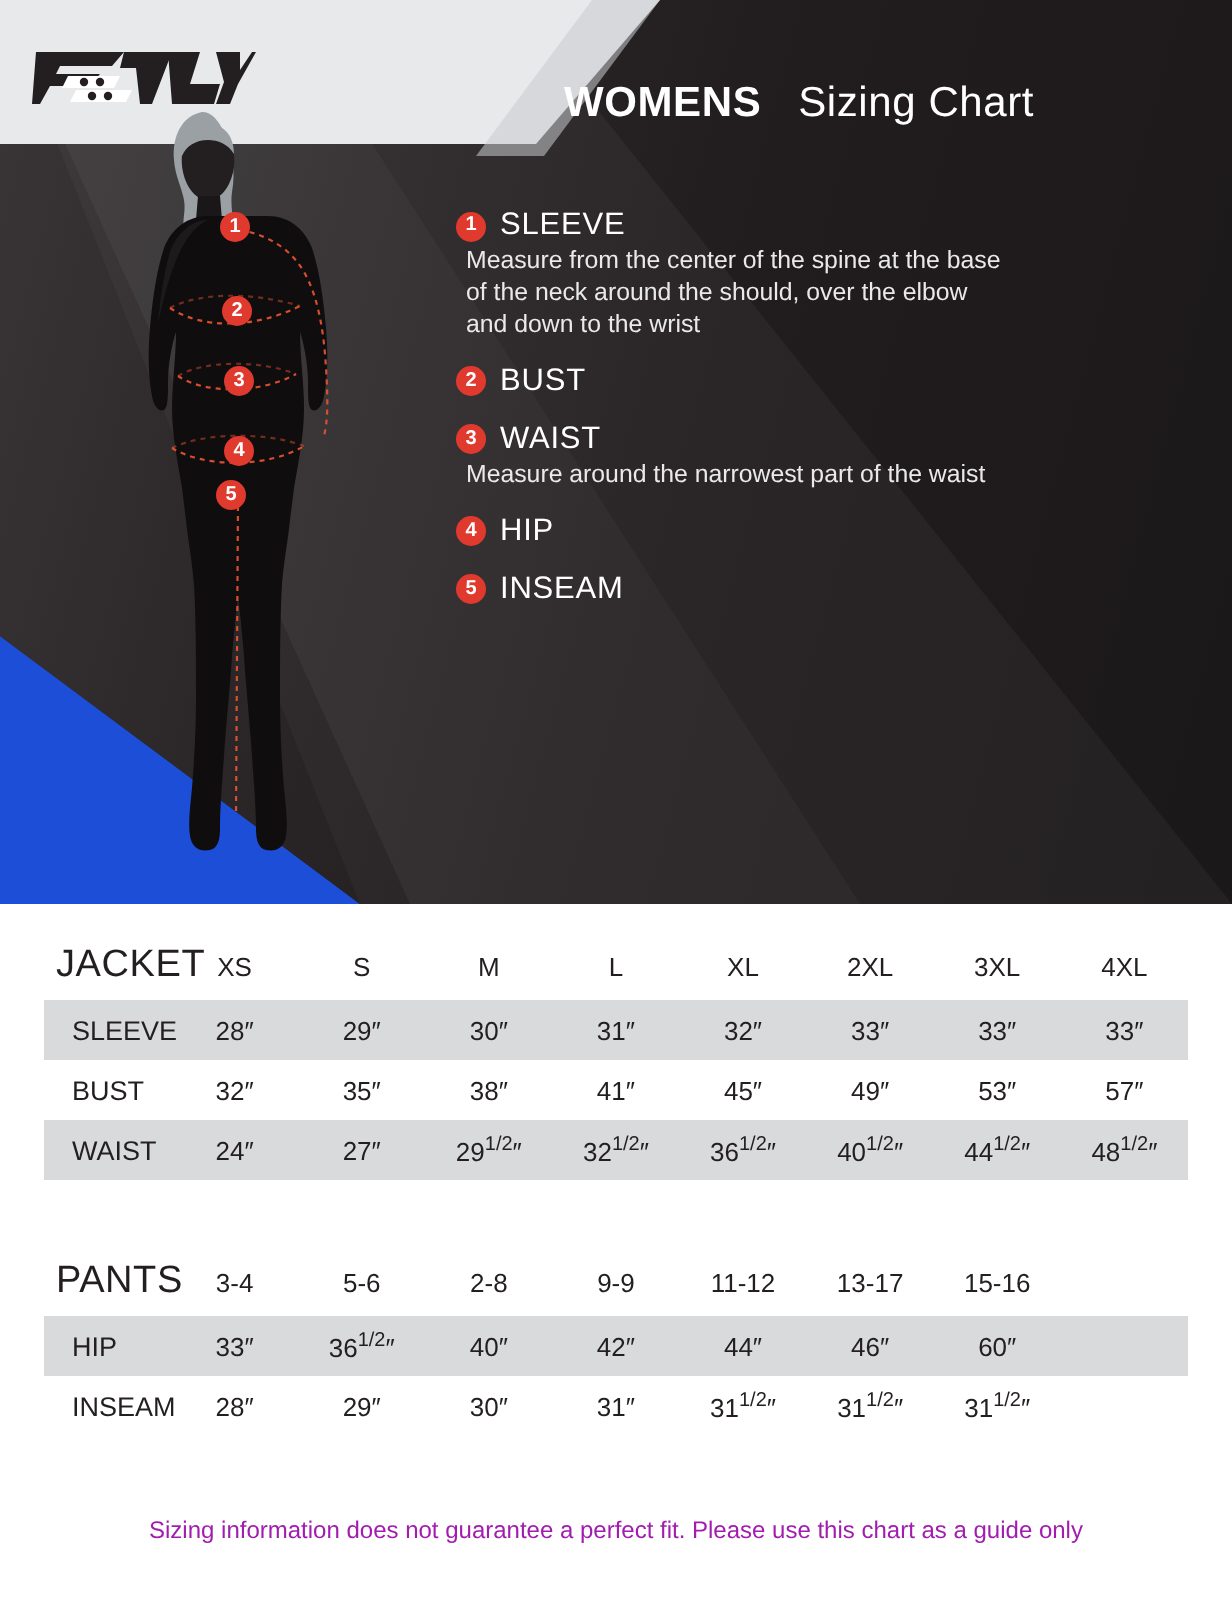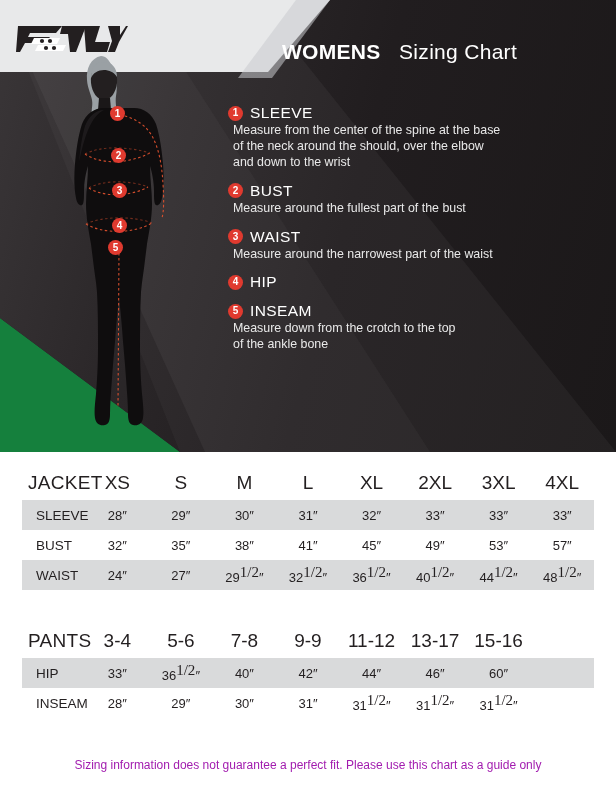--- a/index.html
+++ b/index.html
@@ -10,21 +10,21 @@
     background: #ffffff;
     overflow: hidden;
     position: relative;
   }
 
   
   .hero {
     position: relative;
     width: 616px;
     height: 452px;
-    background: #15803d;
+    background: #1d4ed8;
     overflow: hidden;
   }
   .hero-dark {
     position: absolute;
     left: 0; top: 0;
     width: 616px;
     height: 452px;
     background: #231f20;
     clip-path: polygon(0 0, 616px 0, 616px 452px, 180px 452px, 0 318px);
   }
@@ -162,37 +162,37 @@
   }
   th, td {
     text-align: center;
     font-size: 13px;
     color: #231f20;
     padding: 0;
     height: 30px;
     vertical-align: middle;
   }
   .tbl-head th {
-    font-size: 19px;
+    font-size: 13px;
     font-weight: normal;
     height: 34px;
   }
   .tbl-head th.lab {
     font-size: 19px;
     text-align: left;
     padding-left: 6px;
     letter-spacing: .3px;
   }
   td.lab {
     text-align: left;
     padding-left: 14px;
     font-size: 13.5px;
   }
   tr.shade td { background: #d9dadb; }
-  .frac { font-size: 15px; vertical-align: super; font-family: Liberation Serif, serif; }
+  .frac { font-size: 10px; vertical-align: super; }
 
   .jacket-wrap { margin-top: 14px; }
   .pants-wrap { margin-top: 34px; }
 
   .footnote {
     position: absolute;
     left: 0; bottom: 28px;
     width: 616px;
     text-align: center;
     font-size: 12px;
@@ -317,42 +317,39 @@
       </div>
       <div class="callout-body">Measure from the center of the spine at the base
 of the neck around the should, over the elbow
 and down to the wrist</div>
     </div>
     <div class="callout">
       <div class="callout-head">
         <span class="num">2</span>
         <span class="callout-title">BUST</span>
       </div>
-      <div class="callout-body">Measure around the fullest part of the bust</div>
     </div>
     <div class="callout">
       <div class="callout-head">
         <span class="num">3</span>
         <span class="callout-title">WAIST</span>
       </div>
       <div class="callout-body">Measure  around the narrowest part of the waist</div>
     </div>
     <div class="callout">
       <div class="callout-head">
         <span class="num">4</span>
         <span class="callout-title">HIP</span>
       </div>
     </div>
     <div class="callout">
       <div class="callout-head">
         <span class="num">5</span>
         <span class="callout-title">INSEAM</span>
       </div>
-      <div class="callout-body">Measure down from the crotch to the top
-of the ankle bone</div>
     </div>
   </div>
 </div>
 
 <div class="tables">
   <div class="jacket-wrap">
     <table>
       <thead>
         <tr class="tbl-head">
           <th class="lab">JACKET</th>
@@ -404,21 +401,21 @@
     </table>
   </div>
 
   <div class="pants-wrap">
     <table>
       <thead>
         <tr class="tbl-head">
           <th class="lab">PANTS</th>
           <th>3-4</th>
           <th>5-6</th>
-          <th>7-8</th>
+          <th>2-8</th>
           <th>9-9</th>
           <th>11-12</th>
           <th>13-17</th>
           <th>15-16</th>
           <th></th>
         </tr>
       </thead>
       <tbody>
         <tr class="shade">
           <td class="lab">HIP</td>

